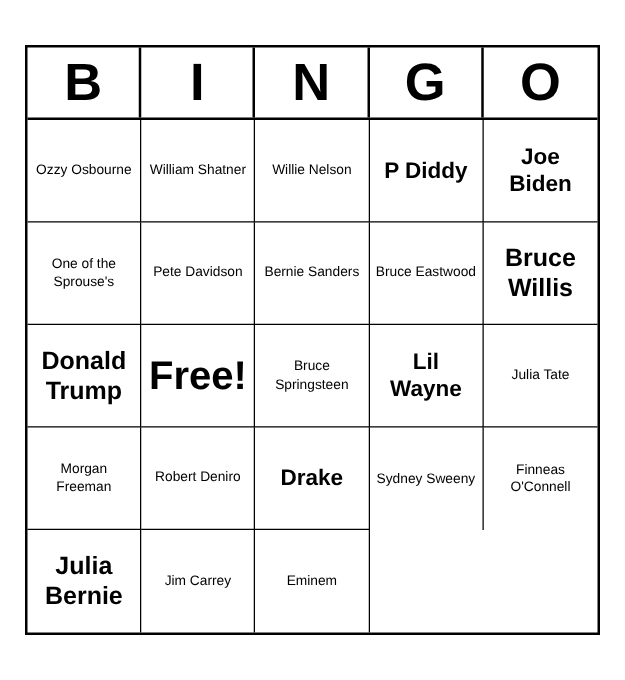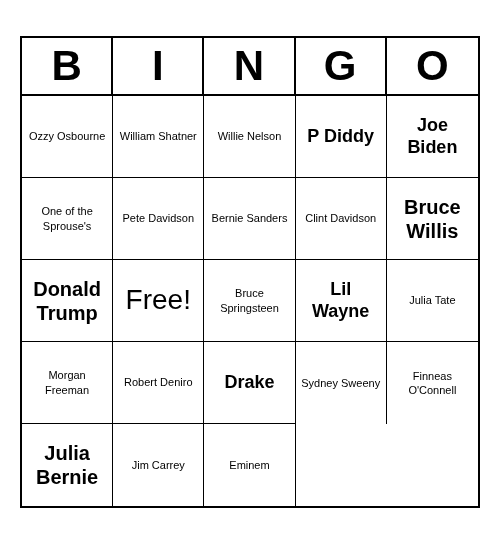--- a/index.html
+++ b/index.html
@@ -58,22 +58,22 @@
       font-size: 20px;
       font-weight: bold;
       line-height: 1.2;
     }
     .cell-text.medium {
       font-size: 18px;
       font-weight: bold;
       line-height: 1.2;
     }
     .cell-text.free {
-      font-size: 28px;
-      font-weight: normal;
+      font-size: 32px;
+      font-weight: bold;
     }
     .cell-text.small {
       font-size: 11px;
       line-height: 1.3;
     }
   </style>
 </head>
 <body>
 
 <div class="bingo-card">
@@ -103,21 +103,21 @@
       <div class="bingo-cell">
         <span class="cell-text small">One of the Sprouse's</span>
       </div>
       <div class="bingo-cell">
         <span class="cell-text small">Pete Davidson</span>
       </div>
       <div class="bingo-cell">
         <span class="cell-text small">Bernie Sanders</span>
       </div>
       <div class="bingo-cell">
-        <span class="cell-text small">Clint Davidson</span>
+        <span class="cell-text small">Bruce Eastwood</span>
       </div>
       <div class="bingo-cell">
         <span class="cell-text large">Bruce Willis</span>
       </div>
       <div class="bingo-cell">
         <span class="cell-text large">Donald Trump</span>
       </div>
       <div class="bingo-cell">
         <span class="cell-text free">Free!</span>
       </div>

